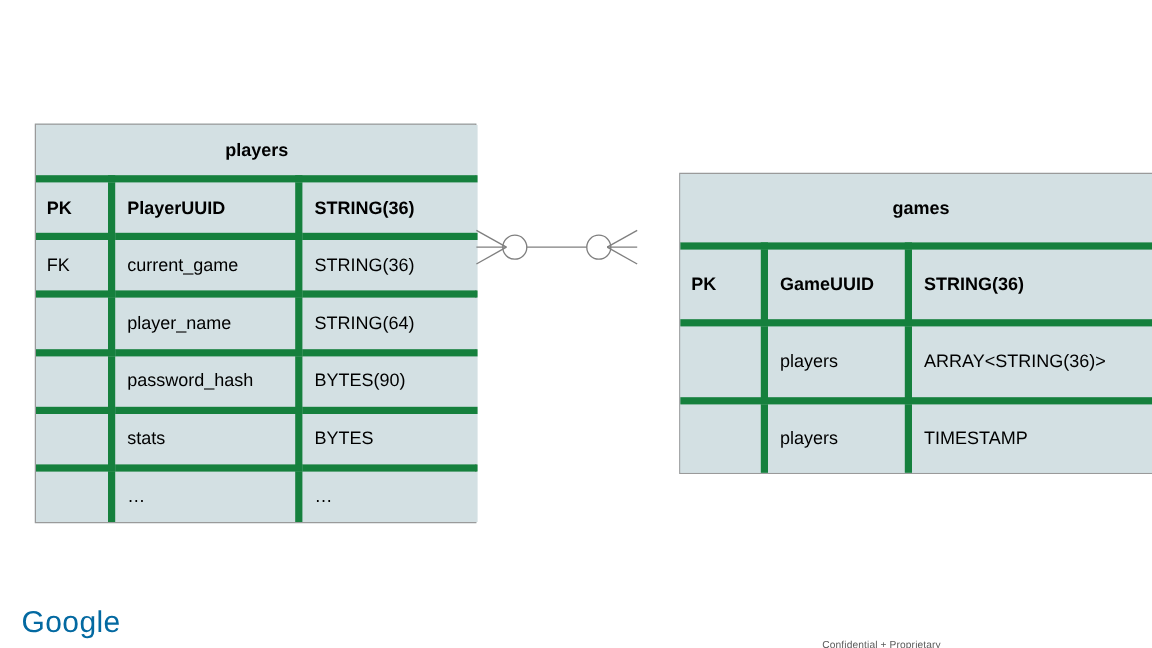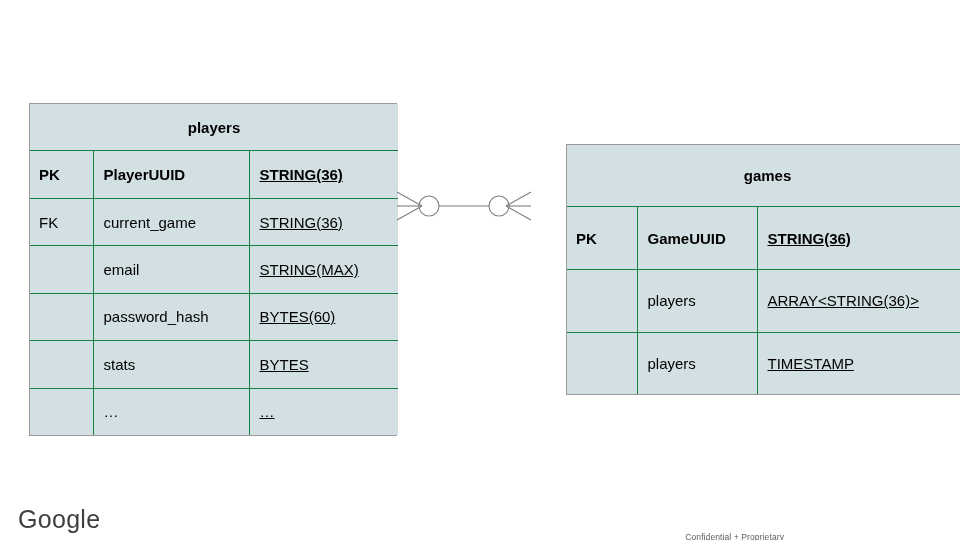--- a/index.html
+++ b/index.html
@@ -30,21 +30,21 @@
     background: #d3e0e3;
     box-sizing: border-box;
   }
   .entity table {
     border-collapse: collapse;
     width: 100%;
     height: 100%;
     table-layout: fixed;
   }
   .entity td {
-    border: 1px solid #15803d;
+    border: 6px solid #15803d;
     background: #d3e0e3;
     color: #000000;
     font-size: 15px;
     padding: 0 10px;
     height: 41.5px;
     vertical-align: middle;
     white-space: nowrap;
     overflow: hidden;
   }
   .entity .title-cell {
@@ -56,21 +56,20 @@
     border-right: none;
   }
   .entity .key-cell {
     font-weight: normal;
     font-size: 15px;
     border-left: none;
     padding-left: 9px;
   }
   .entity .type-cell {
     border-right: none;
-    text-decoration: underline;
   }
   .entity tr.pk-row td {
     font-weight: bold;
   }
   .entity tr:last-child td {
     border-bottom: none;
   }
 
   
   #players-entity {
@@ -103,21 +102,21 @@
     width: 148px;
     height: 56px;
   }
 
   
   #google-logo {
     position: absolute;
     left: 18px;
     top: 505px;
     font-size: 25px;
-    color: #404040;
+    color: #0369a1;
     letter-spacing: 0.3px;
     font-family: "Liberation Sans", sans-serif;
   }
   #confidential-note {
     position: absolute;
     right: 28px;
     top: 532px;
     font-size: 8.5px;
     color: #5b5b5b;
     letter-spacing: 0.1px;
@@ -144,27 +143,27 @@
           <td class="field-cell">PlayerUUID</td>
           <td class="type-cell">STRING(36)</td>
         </tr>
         <tr>
           <td class="key-cell">FK</td>
           <td class="field-cell">current_game</td>
           <td class="type-cell">STRING(36)</td>
         </tr>
         <tr>
           <td class="key-cell"></td>
-          <td class="field-cell">email</td>
-          <td class="type-cell">STRING(MAX)</td>
+          <td class="field-cell">player_name</td>
+          <td class="type-cell">STRING(64)</td>
         </tr>
         <tr>
           <td class="key-cell"></td>
           <td class="field-cell">password_hash</td>
-          <td class="type-cell">BYTES(60)</td>
+          <td class="type-cell">BYTES(90)</td>
         </tr>
         <tr>
           <td class="key-cell"></td>
           <td class="field-cell">stats</td>
           <td class="type-cell">BYTES</td>
         </tr>
         <tr>
           <td class="key-cell"></td>
           <td class="field-cell">…</td>
           <td class="type-cell">…</td>

